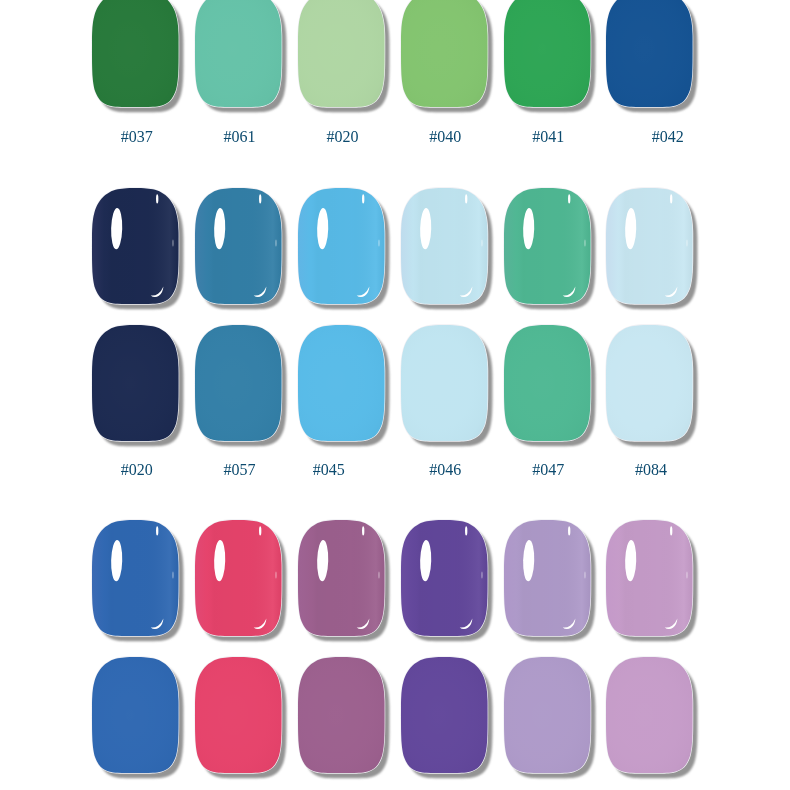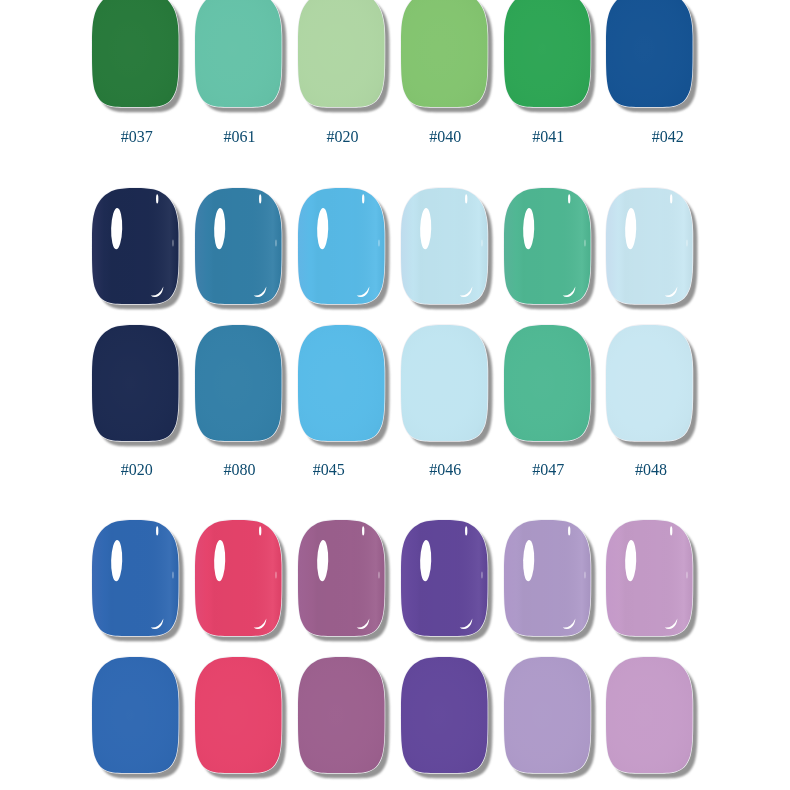--- a/index.html
+++ b/index.html
@@ -162,21 +162,21 @@
         </svg>
     </div>
     <div class="swatch matte" style="left:194.9px;top:324.5px">
       <svg viewBox="0 0 100 100" preserveAspectRatio="none">
           <use class="shd" href="#nailshape"></use>
           <use class="rim" href="#nailshape"></use>
           <use class="bdy" href="#nailshape" fill="#337fa7"></use>
           <use class="mt" href="#matteoverlay"></use>
         </svg>
     </div>
-    <div class="label" style="left:194.9px;top:461.6px">#080</div>
+    <div class="label" style="left:194.9px;top:461.6px">#057</div>
   </div>
   <div class="cell">
     <div class="swatch gloss" style="left:297.8px;top:188.2px">
       <svg viewBox="0 0 100 100" preserveAspectRatio="none">
           <use class="shd" href="#nailshape"></use>
           <use class="rim" href="#nailshape"></use>
           <use class="bdy" href="#nailshape" fill="#58bbe8"></use>
           <use class="gl" href="#glossoverlay"></use>
         </svg>
     </div>
@@ -238,21 +238,21 @@
         </svg>
     </div>
     <div class="swatch matte" style="left:606.4px;top:324.5px">
       <svg viewBox="0 0 100 100" preserveAspectRatio="none">
           <use class="shd" href="#nailshape"></use>
           <use class="rim" href="#nailshape"></use>
           <use class="bdy" href="#nailshape" fill="#c8e7f2"></use>
           <use class="mt" href="#matteoverlay"></use>
         </svg>
     </div>
-    <div class="label" style="left:606.4px;top:461.6px">#048</div>
+    <div class="label" style="left:606.4px;top:461.6px">#084</div>
   </div>
   <div class="cell">
     <div class="swatch gloss" style="left:92.0px;top:520.2px">
       <svg viewBox="0 0 100 100" preserveAspectRatio="none">
           <use class="shd" href="#nailshape"></use>
           <use class="rim" href="#nailshape"></use>
           <use class="bdy" href="#nailshape" fill="#2f68b2"></use>
           <use class="gl" href="#glossoverlay"></use>
         </svg>
     </div>

